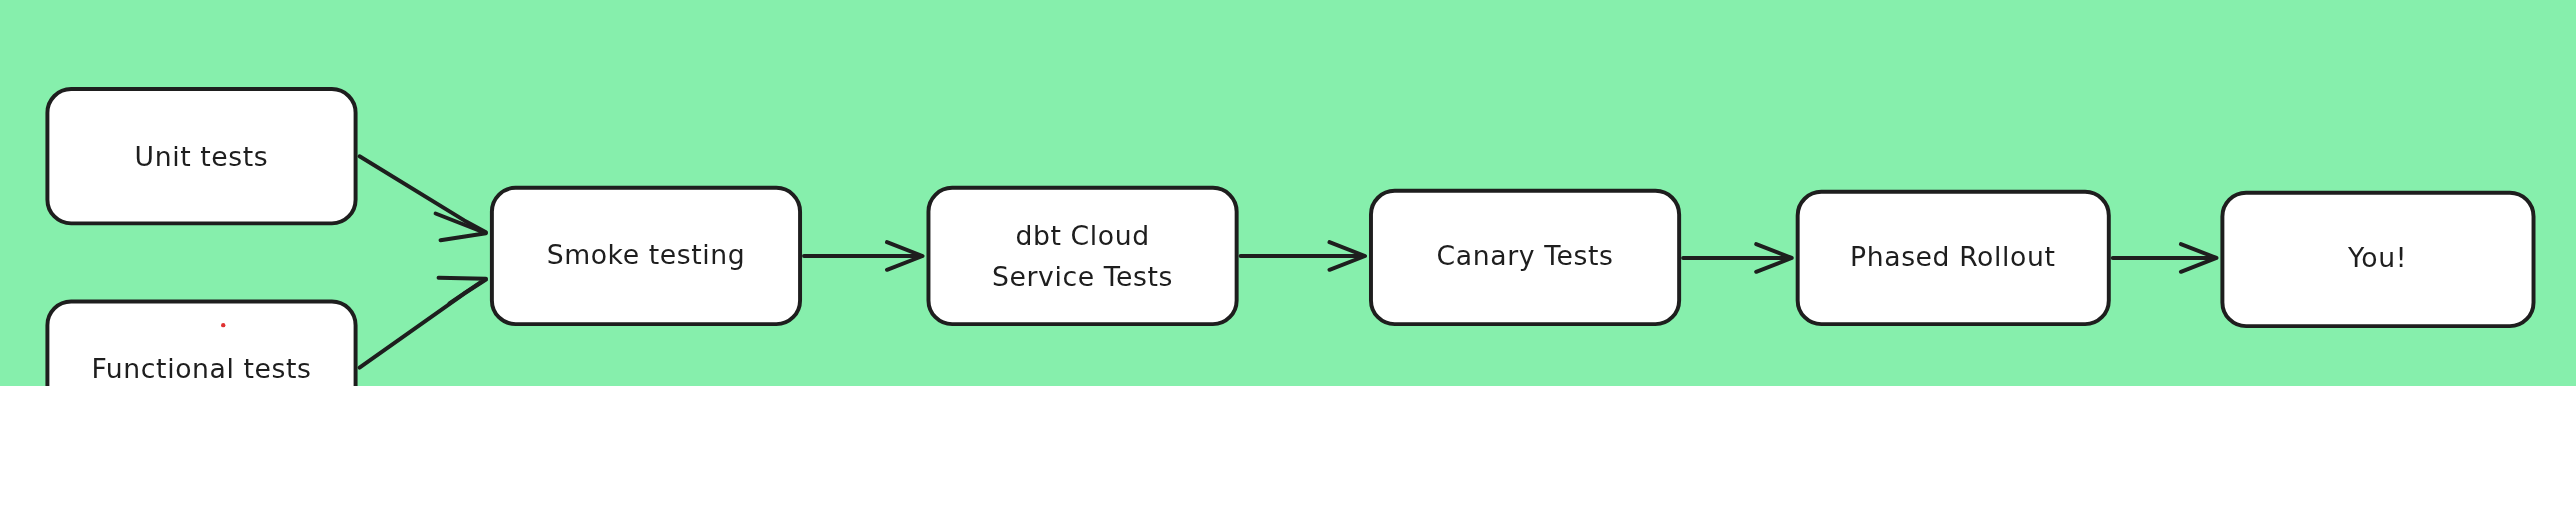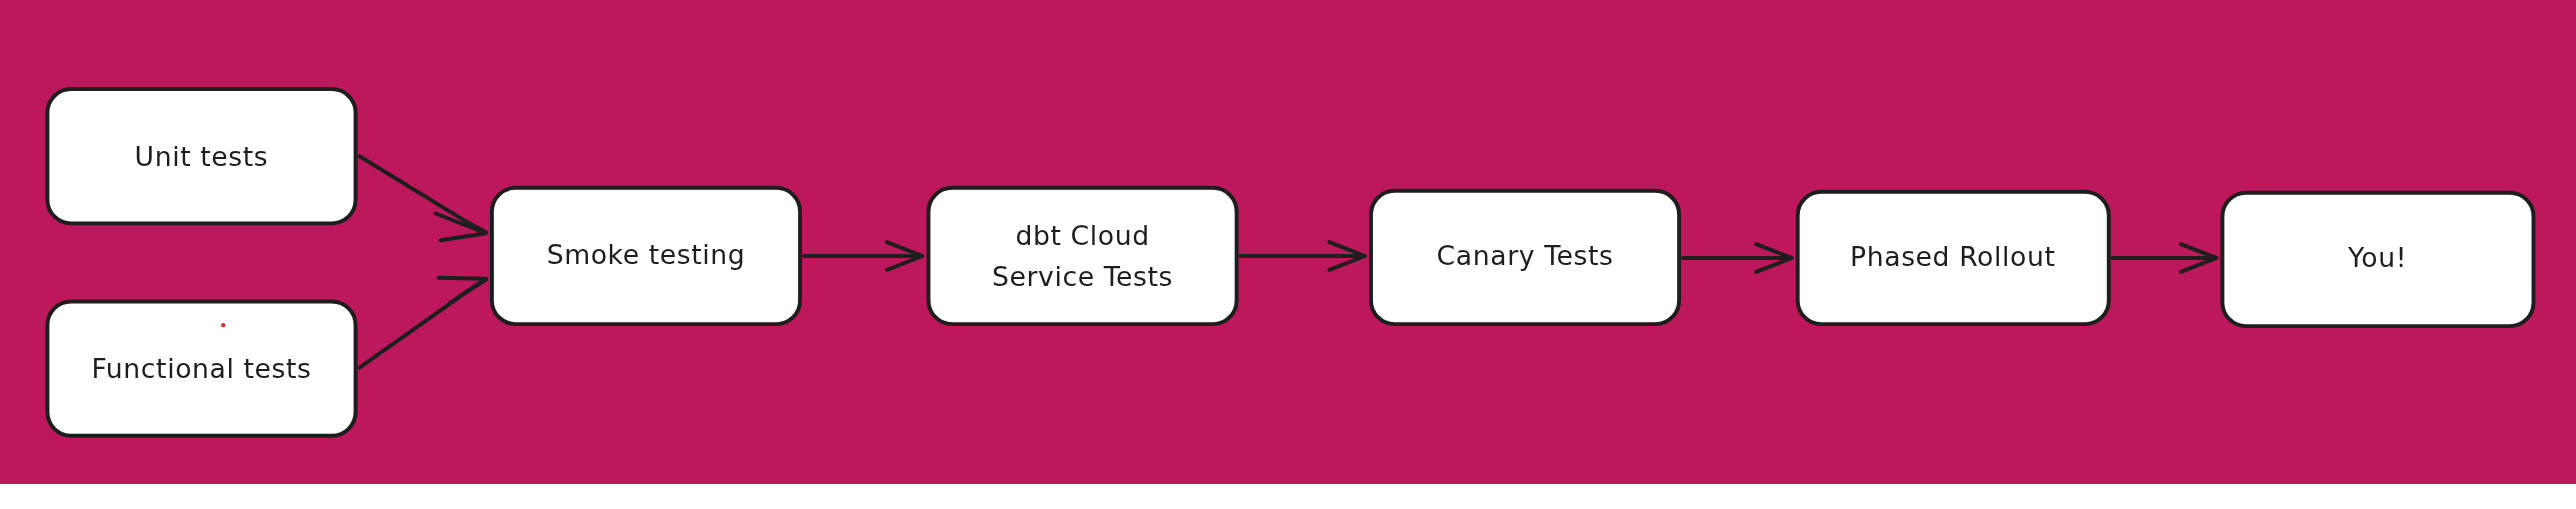--- a/index.html
+++ b/index.html
@@ -7,22 +7,22 @@
     margin: 0;
     padding: 0;
     background: #ffffff;
   }
   body {
     font-family: "DejaVu Sans", sans-serif;
   }
   #canvas {
     position: relative;
     width: 2576px;
-    height: 484px;
-    background: #be185d;
+    height: 386px;
+    background: #86efac;
     overflow: hidden;
     text-align: center;
   }
   #diagram-svg {
     position: absolute;
     left: 0;
     top: 0;
     width: 2576px;
     height: 510px;
     display: block;

